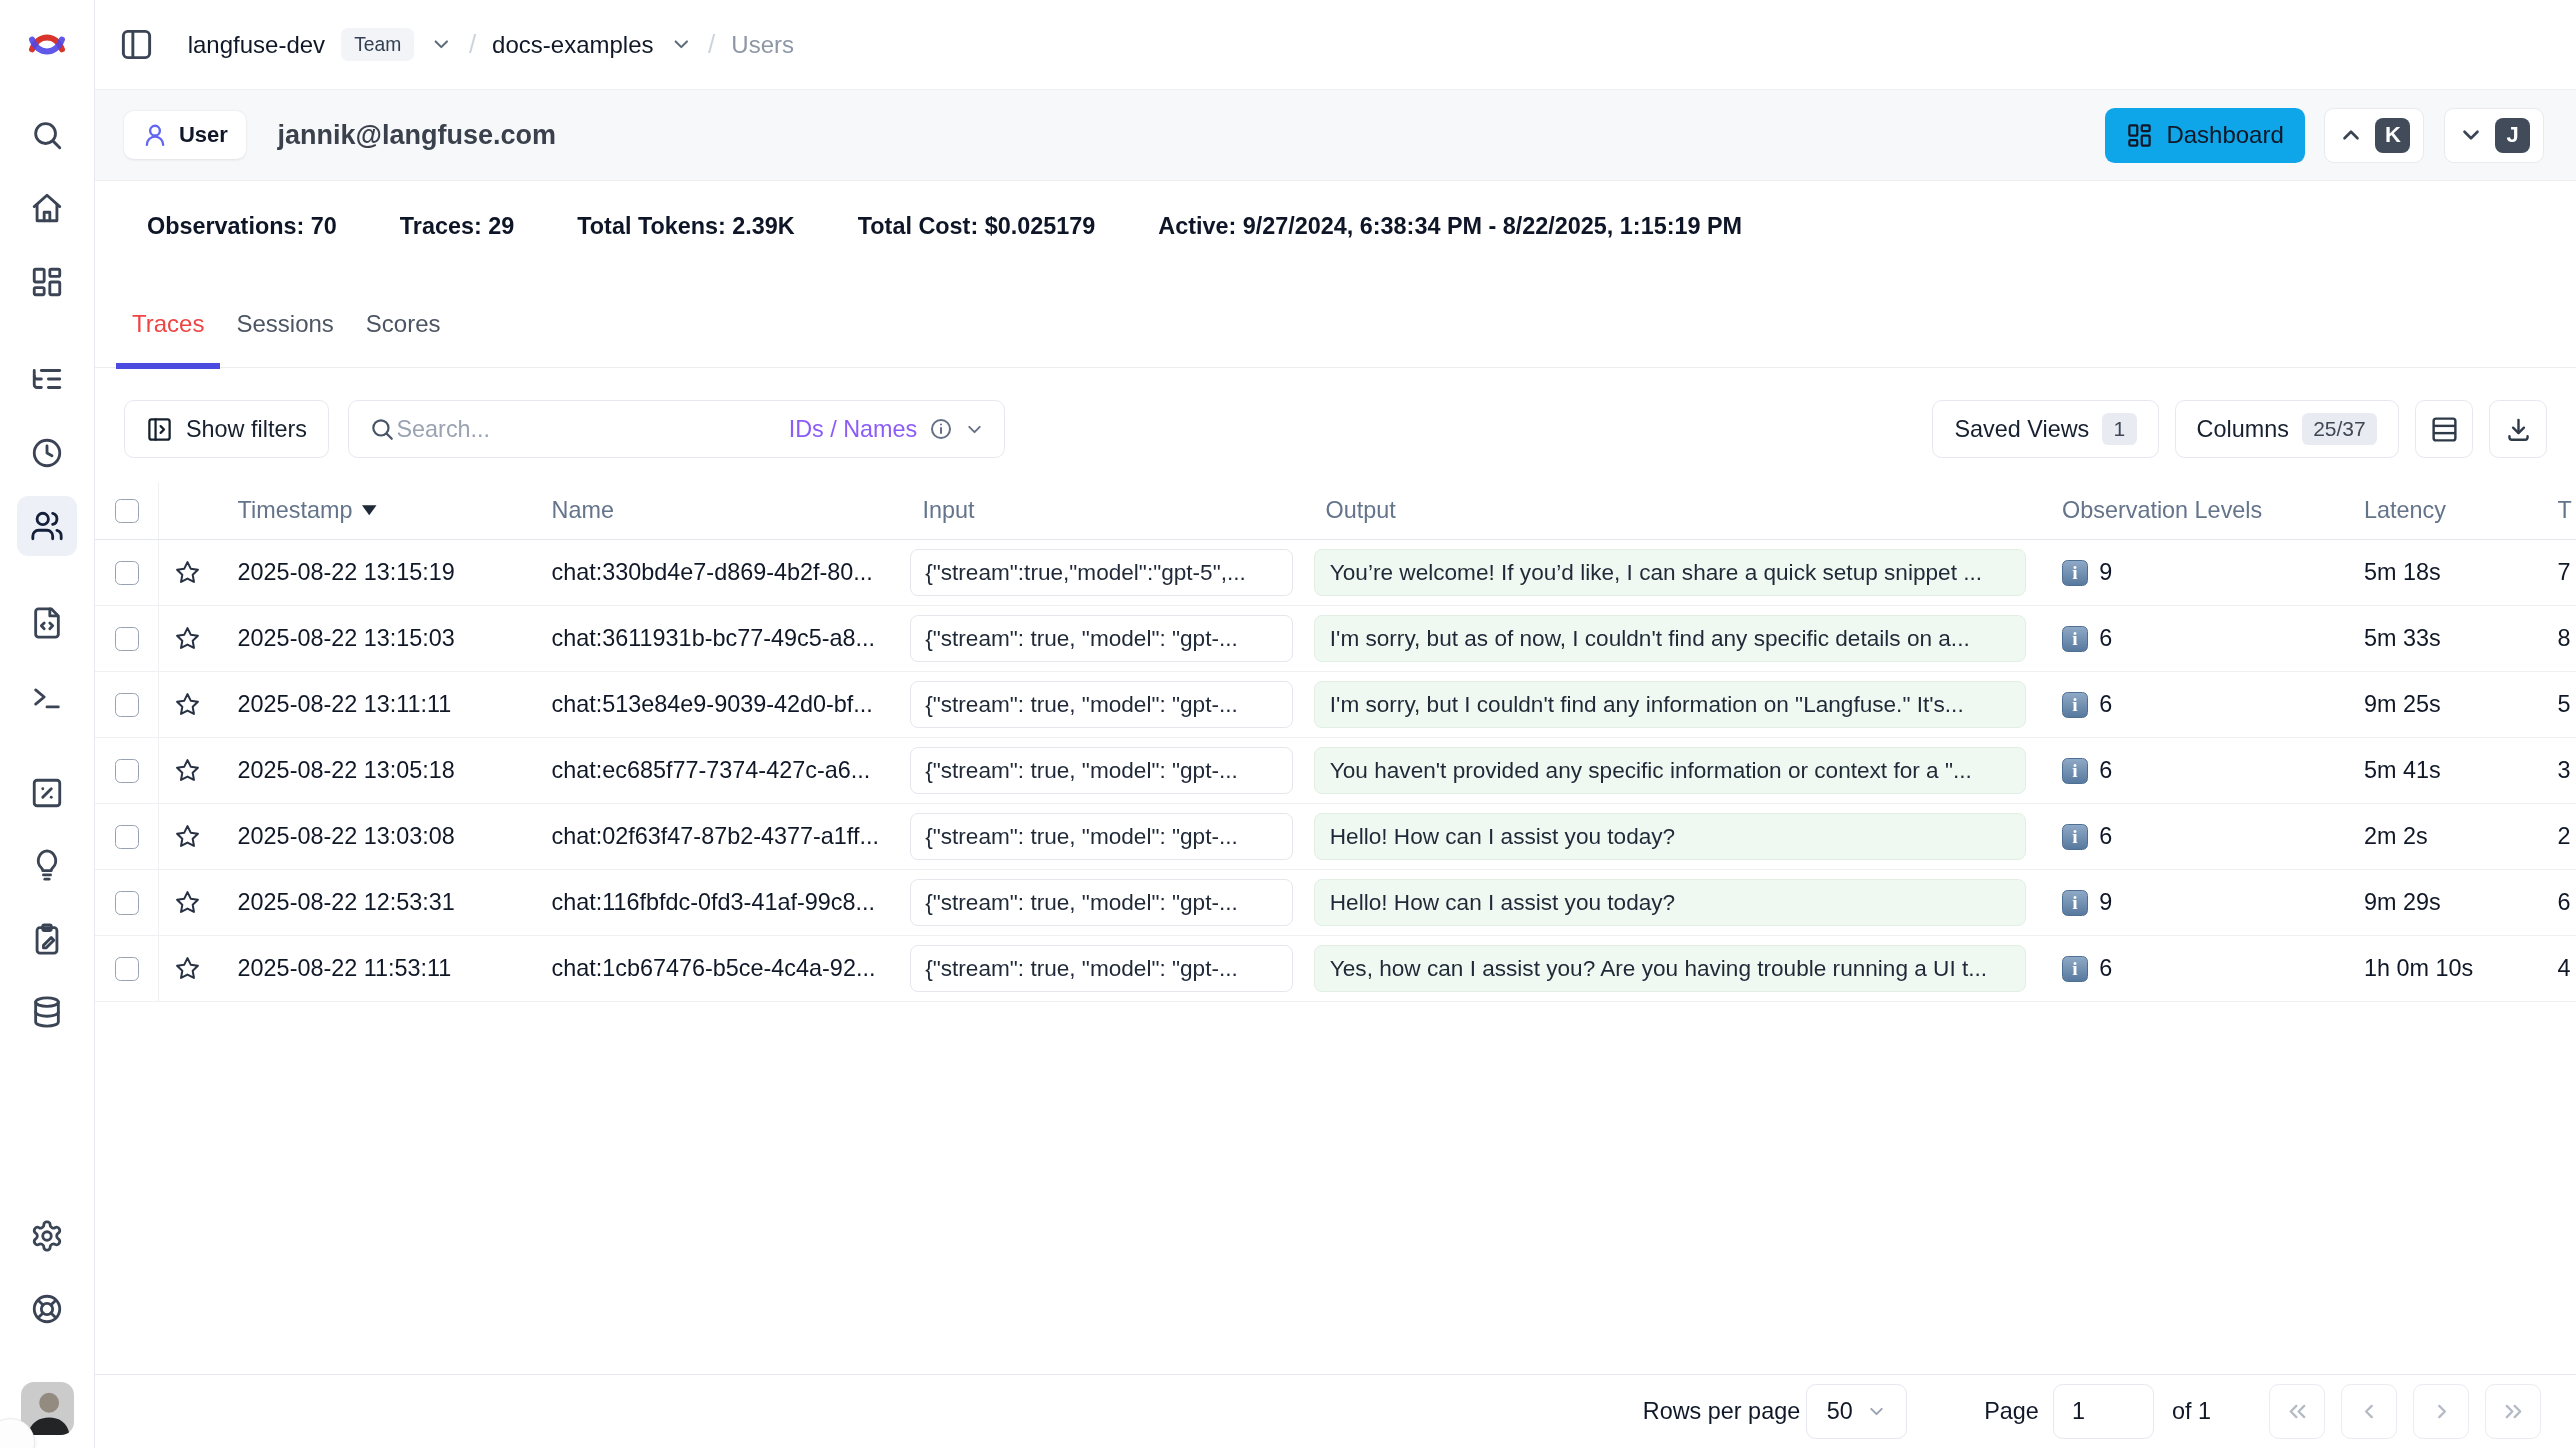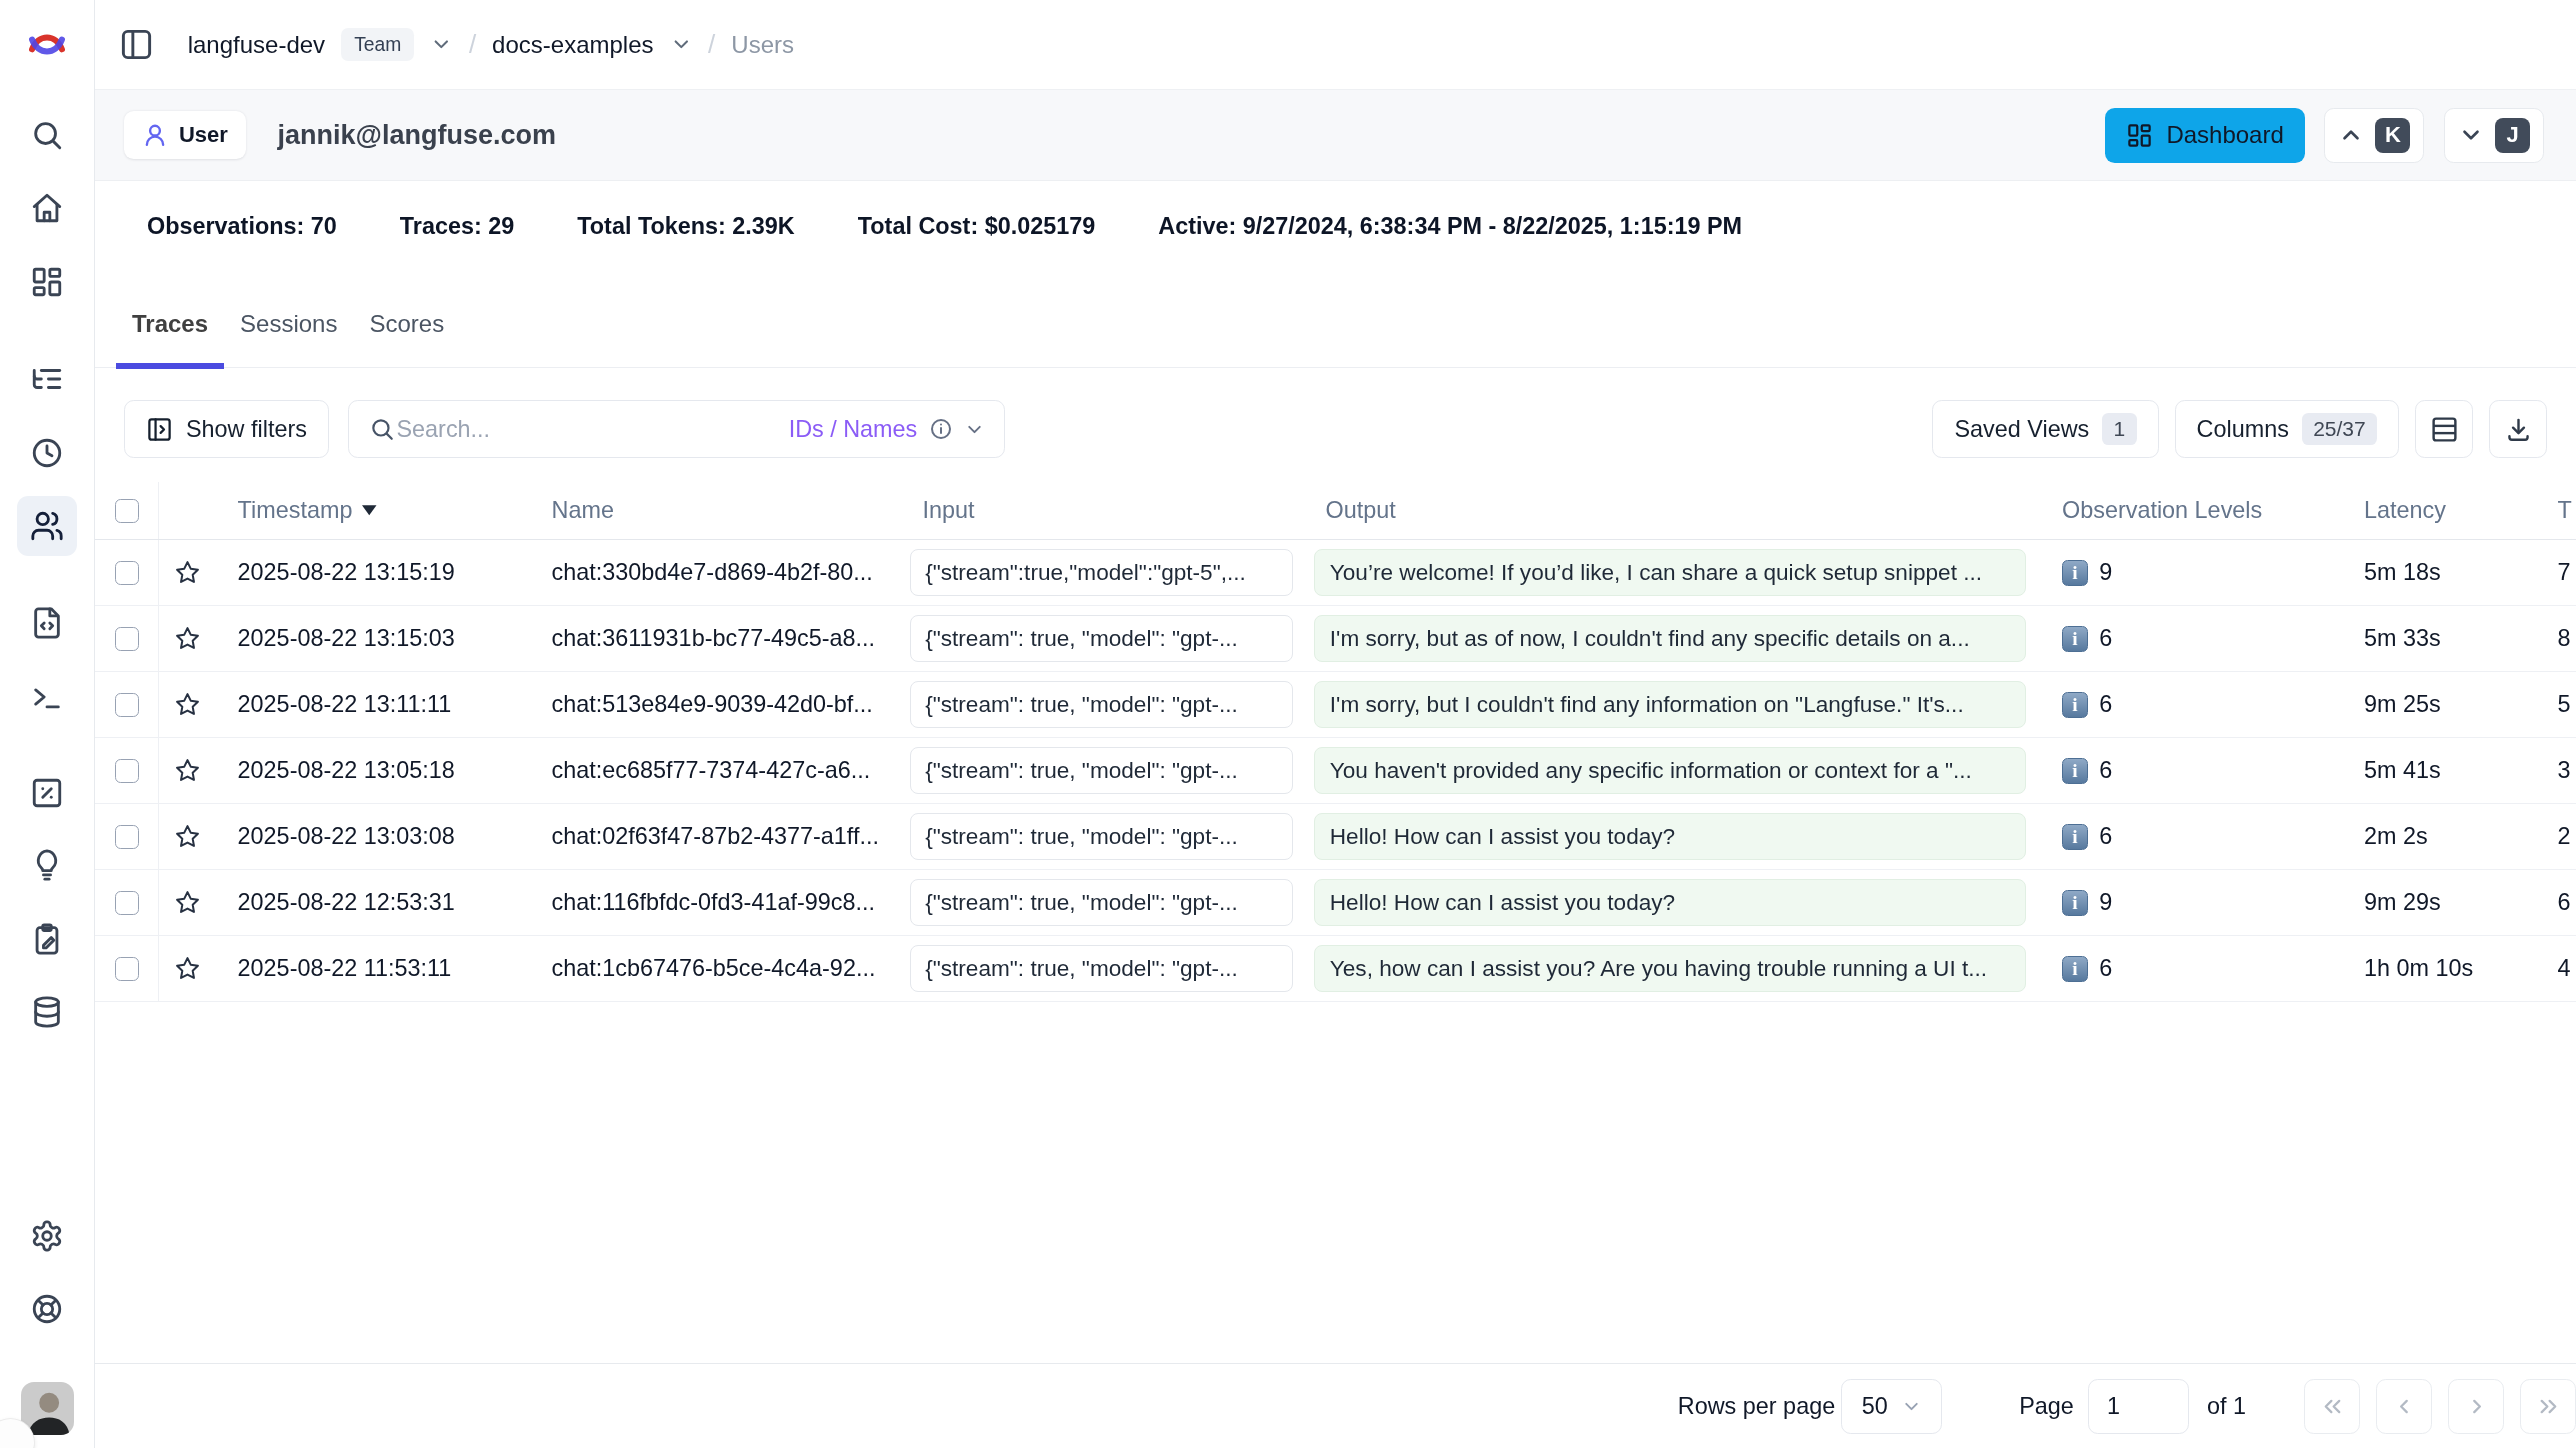--- a/index.html
+++ b/index.html
@@ -45,21 +45,21 @@
   .kbd-btn{display:flex;align-items:center;gap:11.3px;background:#fff;border:0.8px solid #e7eaee;
     border-radius:9.7px;height:55px;padding:0 13px;cursor:pointer;color:#3a4454}
   .kbd{width:35px;height:35px;border-radius:8px;background:#414b5a;color:#fff;font-size:22px;
     font-weight:700;display:flex;align-items:center;justify-content:center}
 
   .stats{height:90px;display:flex;align-items:center;gap:63px;padding-left:52px;
     font-size:23.4px;font-weight:600;color:#0d1526}
 
   .tabs{height:97px;display:flex;align-items:flex-end;padding-left:21px;border-bottom:1.6px solid #eceef2}
   .tab{font-size:24px;font-weight:500;color:#4b5563;padding:0 16px 29px;position:relative;cursor:pointer}
-  .tab.active{color:#404040;font-weight:700}
+  .tab.active{color:#ef4444;font-weight:400}
   .tab.active::after{content:"";position:absolute;left:0;right:0;bottom:-1.6px;height:5.6px;background:#4b4be0}
 
   .toolbar{margin-top:32px;display:flex;align-items:center;padding:0 29px;gap:19.3px}
   .tbtn{height:58px;border:0.8px solid #e5e8ee;border-radius:9.7px;background:#fff;display:flex;
     align-items:center;gap:13px;padding:0 21px;font-size:23.4px;font-weight:500;color:#16202e;cursor:pointer}
   .search-box{height:58px;border:0.8px solid #e5e8ee;border-radius:9.7px;display:flex;align-items:center;
     gap:2px;padding:0 19.3px;width:657px;background:#fff}
   .search-box input{border:none;outline:none;flex:1;font-size:23.4px;color:#101828;
     font-family:inherit;background:transparent;min-width:0}
   ::placeholder{color:#9aa3b2}
@@ -91,22 +91,22 @@
     display:flex;align-items:center;justify-content:center;color:#fff;
     font-family:"Liberation Serif",serif;font-size:19.3px;font-weight:700}
   .info-badge::before{content:"i"}
   .c-lat{padding-left:26px;font-size:23.4px;color:#101828;white-space:nowrap}
   .c-cut{padding-left:22.6px;font-size:23.4px;color:#101828;overflow:hidden;white-space:nowrap}
   .sort-ico{color:#1f2937}
 
   .spacer-flex{flex:1}
 
   
-  .footer{height:85px;border-top:0.8px solid #e7eaee;display:flex;align-items:center;
-    justify-content:flex-end;font-size:23.4px;color:#101828;font-weight:500}
+  .footer{height:74px;border-top:0.8px solid #e7eaee;display:flex;align-items:center;
+    justify-content:flex-end;padding-right:35px;font-size:23.4px;color:#101828;font-weight:500}
   .select-box{height:55px;min-width:101px;border:0.8px solid #e5e8ee;border-radius:9.7px;display:flex;
     align-items:center;justify-content:center;gap:13px;padding:0 16px;margin-left:6px;cursor:pointer;background:#fff}
   .page-lab{margin-left:77px}
   .page-input{width:101px;height:55px;border:0.8px solid #e5e8ee;border-radius:9.7px;font-size:23.4px;
     padding-left:17.7px;font-family:inherit;color:#101828;outline:none;margin-left:14.5px;background:#fff}
   .of-lab{margin-left:17.7px;font-weight:500}
   .pg-group{display:flex;gap:16px;margin-left:58px}
   .pg-btn{width:56px;height:55px;border:0.8px solid #e9ecf0;border-radius:9.7px;background:#fff;
     display:flex;align-items:center;justify-content:center;color:#b3bac4;cursor:pointer}
 </style>

